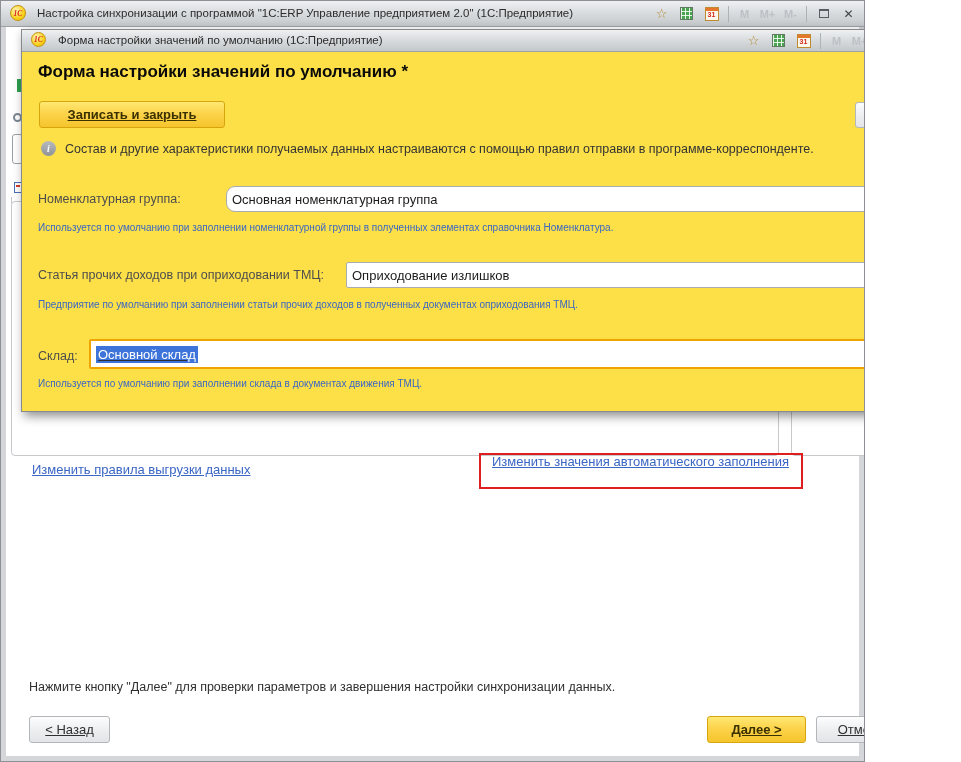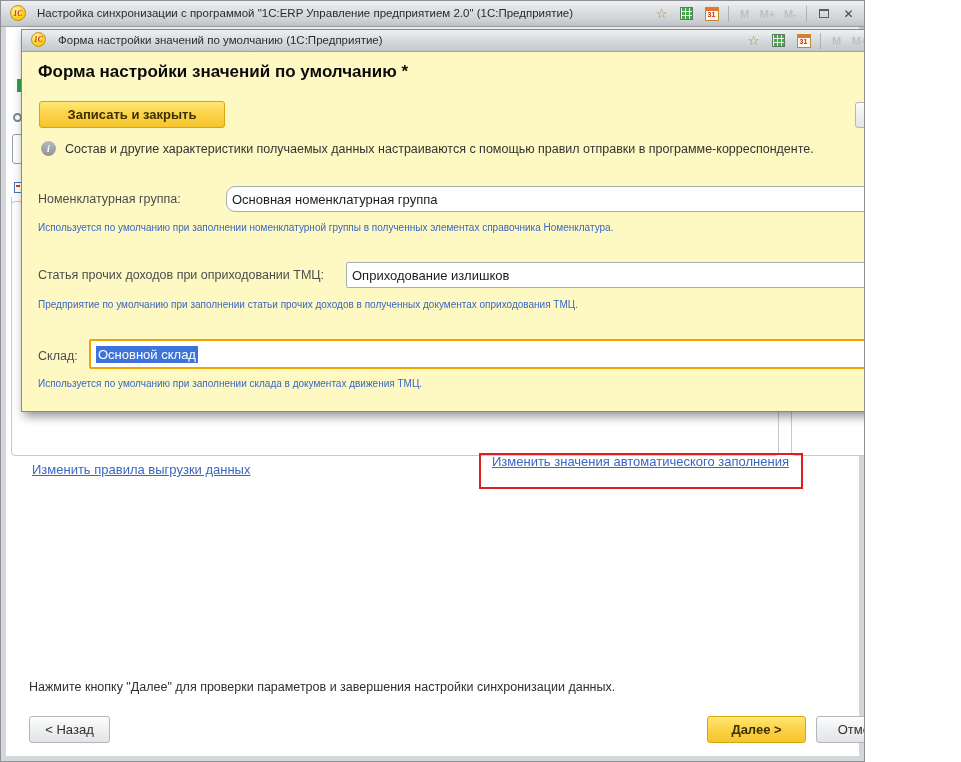--- a/index.html
+++ b/index.html
@@ -52,61 +52,61 @@
   .panel-right{left:790px;top:200px;width:161px;height:255px;}
   .link{color:#3a66c4;text-decoration:underline;font-size:13px;white-space:nowrap;cursor:pointer;}
   .link1{position:absolute;left:31px;top:461px;}
   .link2{position:absolute;left:491px;top:453px;text-decoration:underline;}
   .red-box{position:absolute;left:478px;top:452px;width:324px;height:36px;border:2px solid #dd1f1f;}
   .footer-hint{position:absolute;left:28px;top:679px;font-size:12.5px;color:#2f2f2f;}
   
   .btn{
     display:flex;align-items:center;justify-content:center;
     background:linear-gradient(#fdfdfd,#edeff1 50%,#e2e4e7);
-    border:1px solid #b3b6ba;border-radius:3px;color:#2f2f2f;font-size:13px;cursor:pointer;
+    border:1px solid #b3b6ba;border-radius:3px;color:#2f2f2f;font-size:13px;cursor:pointer;text-decoration:underline;
   }
   .btn-yellow{
     background:linear-gradient(#ffe873,#fcd34b 45%,#f6c52d);
     border:1px solid #d7a60e;font-weight:bold;color:#3a3000;
   }
   .btn-back{position:absolute;left:28px;top:715px;width:81px;height:27px;}
   .btn-next{position:absolute;left:706px;top:715px;width:99px;height:27px;}
   .btn-cancel{position:absolute;left:815px;top:715px;width:90px;height:27px;}
   .btn-help{position:absolute;left:911px;top:715px;width:28px;height:27px;font-weight:bold;}
   
   .dialog{
     position:absolute;left:20px;top:28px;width:936px;height:383px;
     border:1px solid #87898d;background:#fff;box-shadow:3px 4px 10px rgba(0,0,0,.45);
   }
   .dialog .titlebar{height:22px;}
   .dialog .logo{top:2px;width:15px;height:15px;line-height:14px;}
   .dialog .tb-title{line-height:21px;}
   .dialog .tb-icons{height:21px;}
-  .dialog-body{position:absolute;top:22px;left:0;right:0;bottom:0;background:#fef9c3;}
+  .dialog-body{position:absolute;top:22px;left:0;right:0;bottom:0;background:#fde047;}
   .dlg-heading{position:absolute;left:16px;top:10px;font-size:17px;font-weight:bold;color:#0a0a0a;}
   .btn-save{position:absolute;left:17px;top:49px;width:186px;height:27px;font-size:13px;}
   .btn-more{position:absolute;left:833px;top:50px;width:84px;height:26px;gap:10px;}
   .more-arrow,.dd-arrow{font-size:9px;color:#555;line-height:1;}
   .info-row{position:absolute;left:19px;top:89px;display:flex;align-items:flex-start;gap:9px;width:880px;}
   .info-icon{flex:0 0 15px;width:15px;height:15px;border-radius:50%;
     background:linear-gradient(#b7babe,#8f9399);color:#fff;text-align:center;
     font:italic bold 10px/15px "Liberation Serif",serif;}
   .info-text{font-size:12.5px;color:#333;padding-top:1px;}
   .field-label{position:absolute;font-size:12.5px;color:#4d4d4d;line-height:26px;white-space:nowrap;}
   .field-box{position:absolute;height:26px;display:flex;background:#fff;
     border:1px solid #a9acb1;border-radius:2px;}
   .fb-input{flex:1;display:flex;align-items:center;padding-left:5px;font-size:13px;color:#1c1c1c;overflow:hidden;white-space:nowrap;}
   .fb-arrow{flex:0 0 22px;display:flex;align-items:center;justify-content:center;border-left:1px solid #c6c9cc;cursor:pointer;}
   .open-btn{position:absolute;width:26px;height:26px;display:flex;align-items:center;justify-content:center;
     border:1px solid #a9acb1;border-radius:3px;background:linear-gradient(#fefefe,#eef0f2);cursor:pointer;}
   .open-icon{position:relative;width:11px;height:11px;}
   .open-icon .sq1{position:absolute;left:0;bottom:0;width:6px;height:6px;border:1px solid #4a4f55;}
   .open-icon .sq2{position:absolute;right:0;top:0;width:6px;height:6px;border:1px solid #4a4f55;background:#fff;}
   .field-box-focused{position:absolute;height:30px;display:flex;background:#fff;
-    border:2px solid #f0a400;border-radius:2px;}
+    border:2px solid #f0a400;border-radius:2px;text-decoration:underline;}
   .field-box-focused .fb-arrow{flex:0 0 24px;}
   .fb-open{flex:0 0 28px;display:flex;align-items:center;justify-content:center;border-left:1px solid #c6c9cc;cursor:pointer;}
   .sel-text{background:#3e74d9;color:#fff;padding:1px 2px;}
   .field-hint{position:absolute;left:16px;font-size:10px;color:#3a66c4;white-space:nowrap;}
 </style>
 </head>
 <body>
 
 <div class="window">
 

